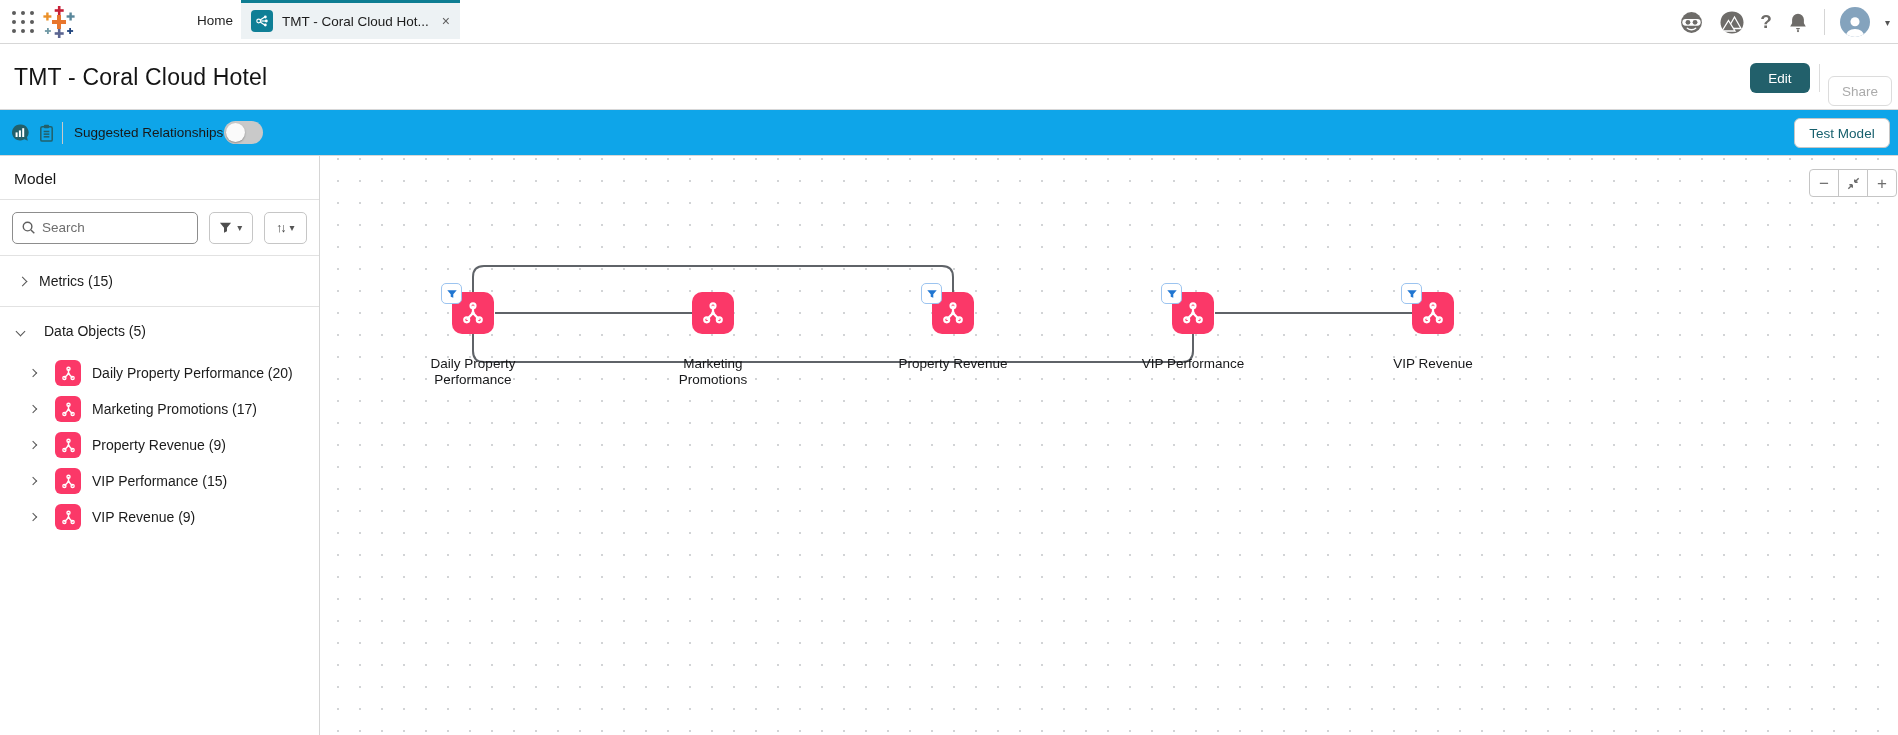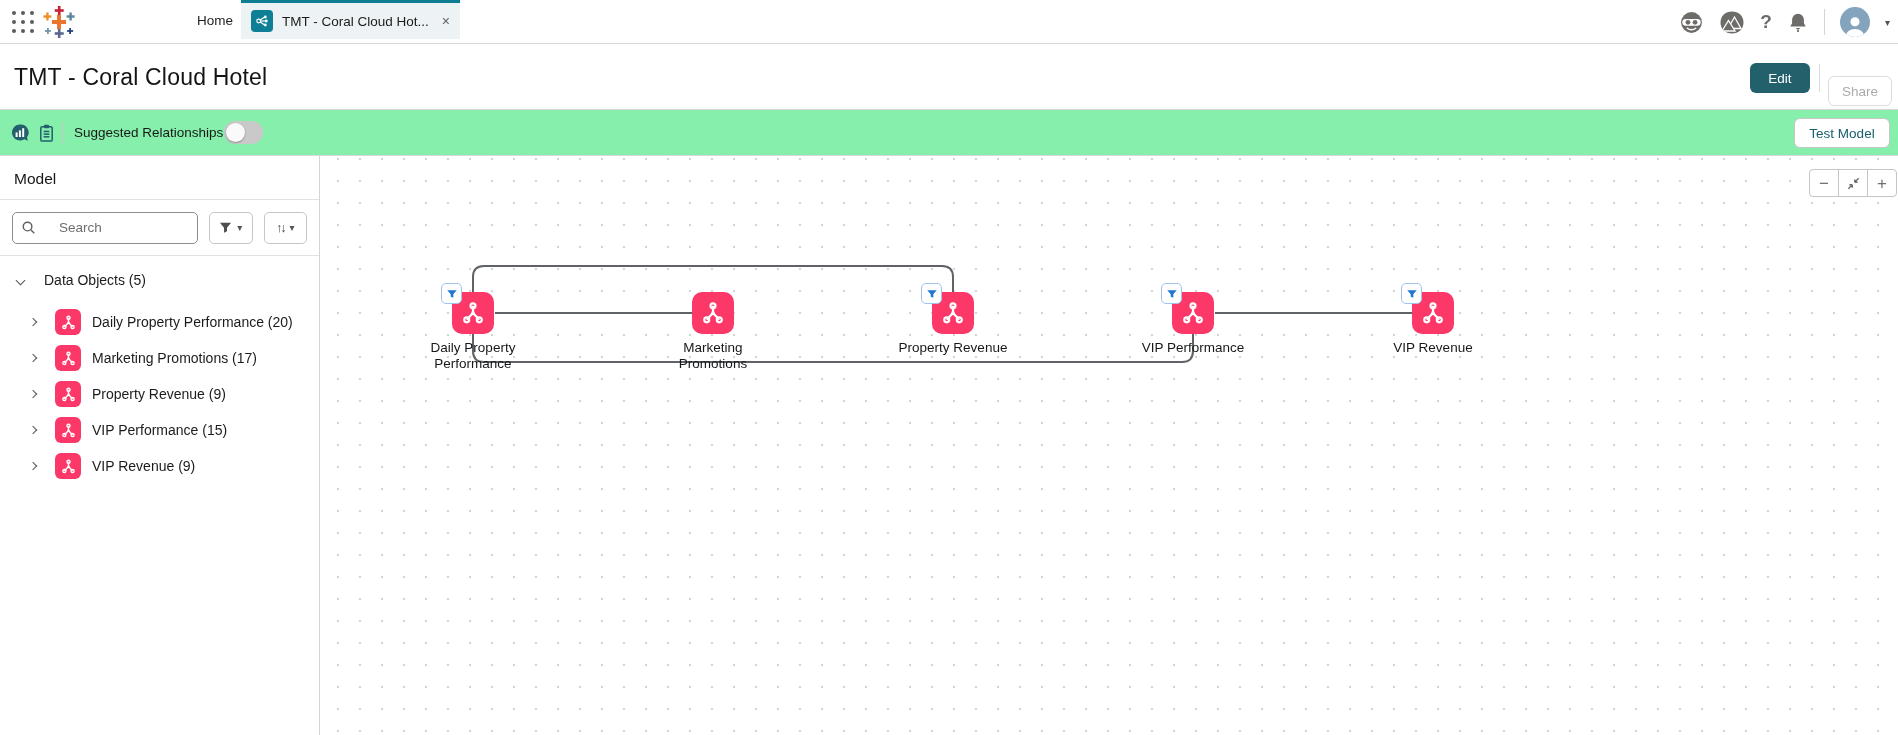--- a/index.html
+++ b/index.html
@@ -34,39 +34,39 @@
   .caret { font-size:10px; color:#555; }
   
   .header { position:absolute; top:44px; left:0; right:0; height:66px; border-bottom:1px solid #d7d7d7; background:#fff; }
   .pagetitle { position:absolute; left:14px; top:20px; font-size:23px; color:#141414; letter-spacing:.2px; }
   .edit-btn { position:absolute; right:88px; top:19px; width:60px; height:30px; background:#22606b;
               border:none; border-radius:6px; color:#fff; font-size:13.5px; font-family:inherit; cursor:pointer; }
   .hdr-divider { position:absolute; right:78px; top:20px; width:1px; height:28px; background:#dcdcdc; }
   .share-btn { position:absolute; right:6px; top:19px; width:64px; height:30px; background:#fff;
                border:1px solid #dcdcdc; border-radius:6px; color:#ababab; font-size:13.5px; font-family:inherit;margin-top:13px; }
   
-  .toolbar { position:absolute; top:110px; left:0; right:0; height:46px; border-bottom:1px solid #d7d7d7; background:#86efac; }
+  .toolbar { position:absolute; top:110px; left:0; right:0; height:46px; border-bottom:1px solid #d7d7d7; background:#0ea5e9; }
   .tb-ic { position:absolute; top:13px; cursor:pointer; }
   .tb-divider { position:absolute; left:62px; top:12px; width:1px; height:22px; background:#c9c9c9; }
   .sr-label { position:absolute; left:74px; top:0; line-height:45px; font-size:13.5px; color:#181818; }
   .toggle { position:absolute; left:224px; top:11px; width:39px; height:23px; border-radius:12px;
             background:#c9c9c9; cursor:pointer; }
   .toggle .knob { position:absolute; left:2px; top:2px; width:19px; height:19px; border-radius:50%;
                   background:#fafafa; box-shadow:0 1px 2px rgba(0,0,0,.3); }
   .test-btn { position:absolute; right:8px; top:8px; width:96px; height:30px; background:#fff;
               border:1px solid #c6c6c6; border-radius:6px; color:#17606d; font-size:13.5px; font-family:inherit; cursor:pointer; }
   
   .sidebar { position:absolute; top:156px; left:0; width:320px; bottom:0; background:#fff;
              border-right:1px solid #d5d5d5; }
   .sb-title { height:44px; line-height:46px; padding-left:14px; font-size:15.5px; color:#161616;
               border-bottom:1px solid #e2e2e2; }
   .sb-search { height:56px; border-bottom:1px solid #e2e2e2; display:flex; align-items:center;
                padding:0 12px; gap:11px; }
   .search-box { width:186px; height:32px; border:1px solid #8d8d8d; border-radius:5px;
-                display:flex; align-items:center; padding:0 8px; gap:23px; background:#fff; }
+                display:flex; align-items:center; padding:0 8px; gap:6px; background:#fff; }
   .search-box input { border:none; outline:none; flex:1; min-width:0; font-size:13.5px;
                       font-family:inherit; color:#333; background:transparent; }
   .search-box input::placeholder { color:#6e6e6e; }
   .sq-btn { width:44px; height:32px; border:1px solid #c6c6c6; border-radius:5px; background:#fff;
             display:flex; align-items:center; justify-content:center; gap:5px; cursor:pointer; font-family:inherit; }
   .sort-glyph { font-size:12.5px; color:#4e4e4e; letter-spacing:-2px; }
   .chev { width:7px; height:7px; border-right:1.6px solid #555; border-bottom:1.6px solid #555; flex:none; }
   .chev.right { transform:rotate(-45deg); }
   .chev.down  { transform:rotate(45deg); }
   .chev.small { width:6px; height:6px; }
@@ -83,21 +83,21 @@
   .edges { position:absolute; left:0; top:0; }
   .zoomctrl { position:absolute; top:13px; right:1px; display:flex; }
   .zoomctrl button { width:30px; height:28px; background:#fff; border:1px solid #c5c5c5; margin-left:-1px;
                      color:#6e6e6e; font-size:17px; line-height:1; cursor:pointer; display:flex;
                      align-items:center; justify-content:center; font-family:inherit; }
   .zoomctrl button:first-child { border-radius:4px 0 0 4px; margin-left:0; }
   .zoomctrl button:last-child  { border-radius:0 4px 4px 0; }
   .node { position:absolute; top:136px; width:140px; text-align:center; cursor:pointer; }
   .node-icon { position:relative; width:42px; height:42px; border-radius:10px; background:#fb3868;
                margin:0 auto; display:flex; align-items:center; justify-content:center; }
-  .node-label { width:114px; margin:6px auto 0; font-size:13.5px; line-height:1.2; color:#17181a; }
+  .node-label { width:114px; margin:22px auto 0; font-size:13.5px; line-height:1.2; color:#17181a; }
   .fbadge { position:absolute; left:-11px; top:-9px; width:21px; height:21px; background:#fff;
             border:1px solid #9cc4f0; border-radius:5px; display:flex; align-items:center;
             justify-content:center; cursor:pointer; }
   .n0 { left:82px; }  .n1 { left:322px; } .n2 { left:562px; } .n3 { left:802px; } .n4 { left:1042px; }
 </style>
 </head>
 <body>
 
 <div id="app">
 
@@ -250,20 +250,24 @@
           <path d="M1 2h12L8.6 7.4V11l-3.2 1.6V7.4z"></path>
         </svg>
         <span class="caret">▾</span>
       </button>
       <button class="sq-btn">
         <span class="sort-glyph">↑↓</span>
         <span class="caret">▾</span>
       </button>
     </div>
 
+    <div class="sb-row sb-metrics">
+      <span class="chev right"></span>
+      <span>Metrics (15)</span>
+    </div>
 
     <div class="sb-row sb-objects-hdr">
       <span class="chev down"></span>
       <span>Data Objects (5)</span>
     </div>
 
     <div class="sb-row sb-item">
       <span class="chev right small"></span>
       <span class="obj-ic">
         <svg width="17" height="17" viewBox="0 0 24 24">

